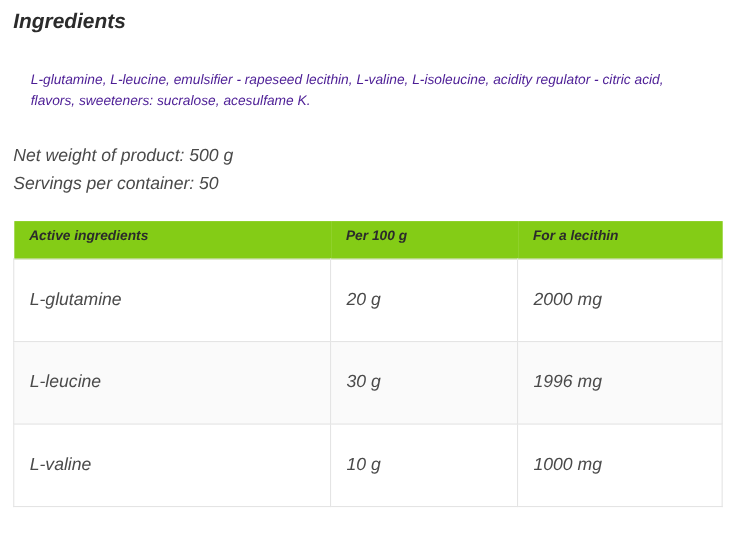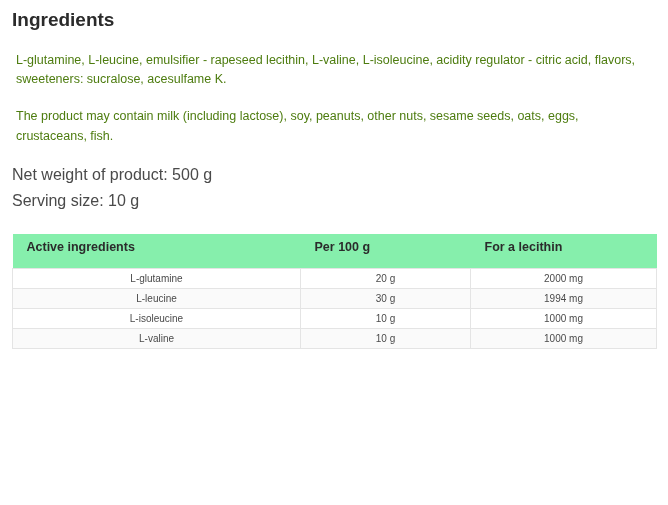--- a/index.html
+++ b/index.html
@@ -11,35 +11,36 @@
     background: #ffffff;
     font-family: "Liberation Sans", sans-serif;
     color: #333333;
   }
   .page {
     width: 668px;
     height: 505px;
     padding: 0 12px;
     overflow: hidden;
     position: relative;
+    font-style: italic;
   }
   h2.section-title {
     font-size: 19px;
     font-weight: bold;
     color: #2b2b2b;
     margin: 0;
     padding: 8px 0 0 0;
     line-height: 1.3;
   }
   .ingredients-title { padding-top: 7px; }
   .body-text {
     font-size: 12.5px;
     line-height: 1.55;
-    color: #4d7c0f;
-    margin: 4px;
+    color: #4c1d95;
+    margin: 16px;
     padding-top: 14px;
     max-width: 648px;
   }
   .nutrition-title {
     padding-top: 23px;
   }
   .facts-list {
     padding-top: 12px;
     font-size: 16px;
     line-height: 1.62;
@@ -54,30 +55,29 @@
   table.nutrition-table col.c1 { width: 288px; }
   table.nutrition-table col.c2 { width: 170px; }
   table.nutrition-table col.c3 { width: 186px; }
   table.nutrition-table th {
     text-align: left;
     font-size: 12.5px;
     font-weight: bold;
     color: #2b2b2b;
     padding: 6px 14px 14px 14px;
     border: none;
-    background: #86efac;
+    background: #84cc16;
   }
   table.nutrition-table td {
-    font-size: 10px;
+    font-size: 16px;
     color: #4a4a4a;
-    padding: 4px 14px;
+    padding: 28px 14px;
     border-top: 1px solid #e4e4e4;
     border-bottom: 1px solid #e4e4e4;
     border-right: 1px solid #e4e4e4;
-    text-align: center;
   }
   table.nutrition-table td:first-child {
     border-left: 1px solid #e4e4e4;
   }
   table.nutrition-table tbody tr:nth-child(even) td {
     background: #fafafa;
   }
   table.nutrition-table tbody tr:nth-child(odd) td {
     background: #ffffff;
   }
@@ -85,26 +85,25 @@
 </head>
 <body>
 
 <div class="page">
 
   <h2 class="section-title ingredients-title">Ingredients</h2>
 
   <p class="body-text">L-glutamine, L-leucine, emulsifier - rapeseed lecithin, L-valine, L-isoleucine, acidity regulator - citric acid, flavors, sweeteners: sucralose, acesulfame K.</p>
 
 
-  <p class="body-text">The product may contain milk (including lactose), soy, peanuts, other nuts, sesame seeds, oats, eggs, crustaceans, fish.</p>
 
 
   <div class="facts-list">
     <div>Net weight of product: 500 g</div>
-    <div>Serving size: 10 g</div>
+    <div>Servings per container: 50</div>
   </div>
 
   <table class="nutrition-table">
     <colgroup>
       <col class="c1">
         <col class="c2">
         <col class="c3">
     </colgroup>
     <thead>
       <tr>
@@ -115,26 +114,21 @@
     </thead>
     <tbody>
       <tr>
         <td>L-glutamine</td>
         <td>20 g</td>
         <td>2000 mg</td>
       </tr>
       <tr>
         <td>L-leucine</td>
         <td>30 g</td>
-        <td>1994 mg</td>
-      </tr>
-      <tr>
-        <td>L-isoleucine</td>
-        <td>10 g</td>
-        <td>1000 mg</td>
+        <td>1996 mg</td>
       </tr>
       <tr>
         <td>L-valine</td>
         <td>10 g</td>
         <td>1000 mg</td>
       </tr>
     </tbody>
   </table>
 
 </div>

